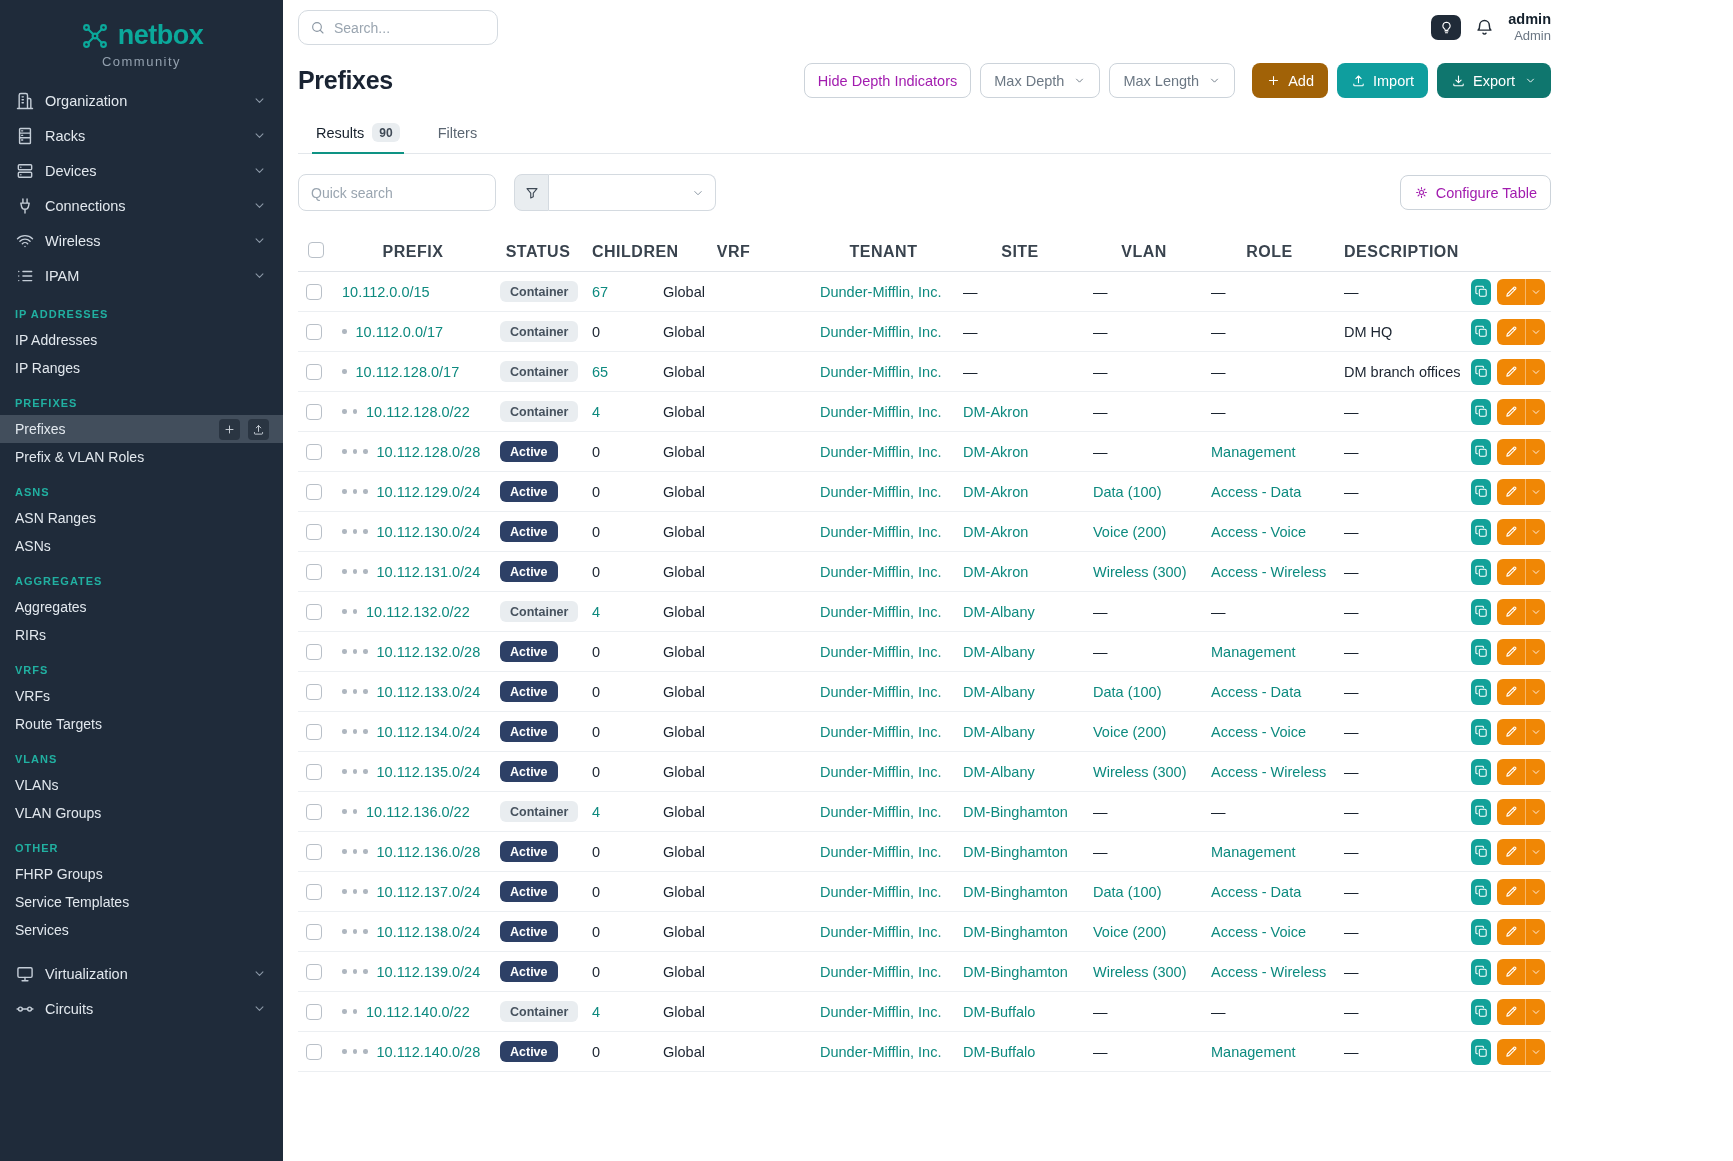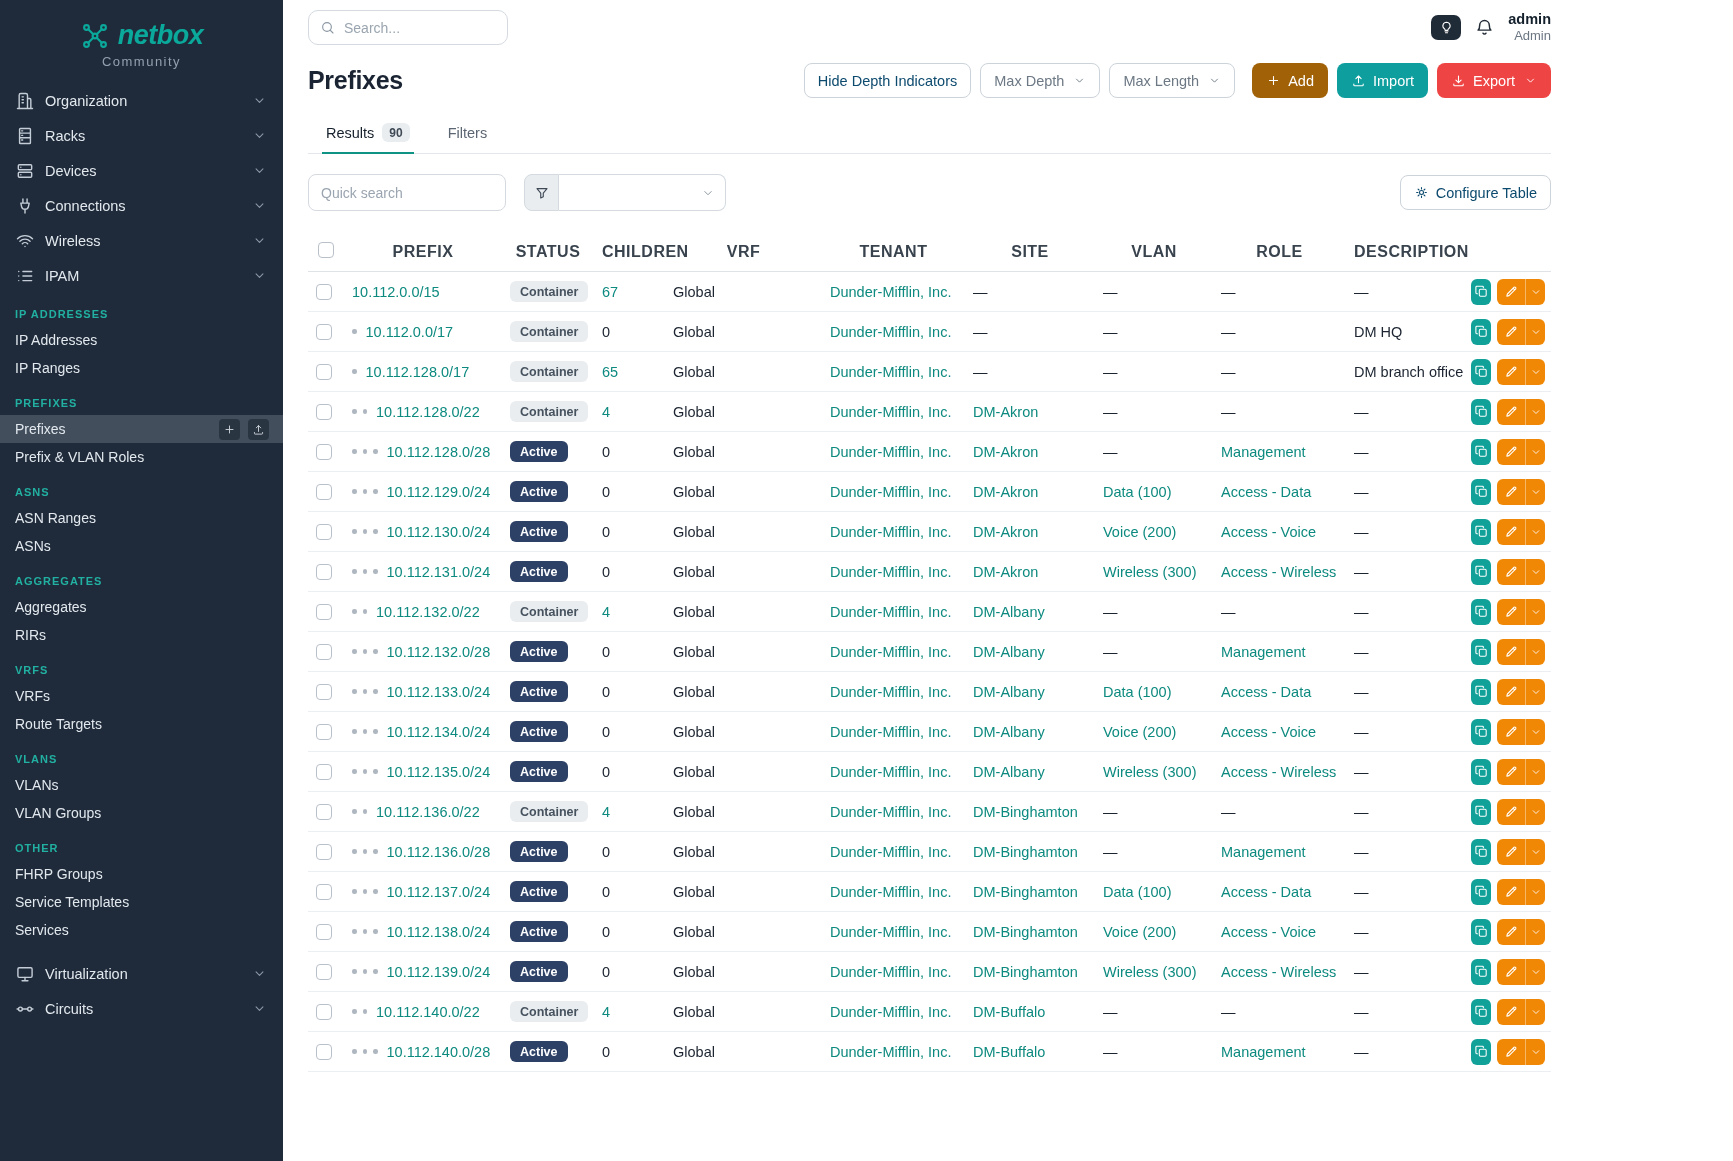--- a/index.html
+++ b/index.html
@@ -8,38 +8,38 @@
   .icon { display:inline-flex; }
   .icon svg { display:block; }
   a { text-decoration:none; }
 
   
   .sidebar { width:283px; min-width:283px; height:100%; background:#1f2b3a; padding-top:12px; overflow:hidden; }
   .logo { text-align:center; padding:8px 0 14px; cursor:pointer; }
   .brand-row { display:flex; justify-content:center; align-items:center; gap:8px; }
   .brand-glyph { color:#0ba99b; }
   .brand-glyph svg { width:30px; height:30px; }
-  .brand-name { font-size:27px; font-weight:700; color:#0ba99b; letter-spacing:-0.5px;font-style:italic; }
+  .brand-name { font-size:27px; font-weight:700; color:#0ba99b; letter-spacing:-0.5px; }
   .brand-sub { font-size:13px; color:#93a0ae; letter-spacing:1.5px; margin-top:3px; }
   .nav-item { display:flex; align-items:center; gap:10px; padding:7.5px 16px 7.5px 15px; font-size:14.5px; color:#e2e8ee; cursor:pointer; }
   .nav-item > .icon:first-child { color:#c4cdd7; }
   .nav-item > .icon:first-child svg { width:20px; height:20px; }
   .chev { margin-left:auto; color:#8b98a7; }
   .chev svg { width:15px; height:15px; }
   .side-title { padding:15px 16px 6px 15px; font-size:11px; font-weight:700; letter-spacing:1px; color:#21b0a1; }
   .side-item { display:flex; align-items:center; padding:0 14px 0 15px; height:28px; font-size:14px; color:#e2e8ee; cursor:pointer; }
   .side-item.active { background:#424e5c; }
   .side-acts { margin-left:auto; display:flex; gap:8px; }
   .mini-btn { width:21px; height:21px; border-radius:4px; background:#2a3542; color:#cfd6dd; display:flex; align-items:center; justify-content:center; cursor:pointer; }
   .mini-btn svg { width:13px; height:13px; }
   .nav-gap { height:12px; }
 
   
   .main { flex:1; background:#fff; height:100%; overflow:hidden; }
-  .container { width:1268px; padding-left:25px; }
+  .container { width:1268px; padding-left:15px; }
   .topbar { height:55px; display:flex; align-items:center; }
   .search-box { width:200px; height:35px; border:1px solid #d4dae0; border-radius:10px; display:flex; align-items:center; padding:0 11px; gap:8px; background:#fff; }
   .search-box .icon { color:#8b97a3; }
   .search-box svg { width:16px; height:16px; }
   .search-input { border:none; outline:none; flex:1; font-size:14px; font-family:"Liberation Sans", sans-serif; color:#333; min-width:0; }
   .search-input::placeholder { color:#9aa5b0; }
   .top-right { margin-left:auto; display:flex; align-items:center; gap:13px; }
   .bulb-btn { background:#202b38; color:#fff; width:30px; height:25px; border-radius:7px; display:flex; align-items:center; justify-content:center; cursor:pointer; }
   .bulb-btn svg { width:15px; height:15px; }
   .bell { color:#222b36; cursor:pointer; }
@@ -48,25 +48,25 @@
   .user-name { font-weight:700; font-size:14.5px; color:#14202c; }
   .user-role { font-size:13px; color:#6b7683; }
 
   .page-head { display:flex; align-items:center; margin-top:8px; }
   .page-title { font-size:25px; font-weight:700; color:#1a2433; letter-spacing:-0.3px; }
   .head-actions { margin-left:auto; display:flex; align-items:center; gap:9px; }
   .btn { height:35px; border-radius:8px; font-size:14.5px; display:inline-flex; align-items:center; gap:7px; padding:0 13px; border:1px solid transparent; cursor:pointer; background:#fff; font-family:"Liberation Sans", sans-serif; white-space:nowrap; }
   .btn .icon svg { width:15px; height:15px; }
   .btn .caret { margin-left:2px; }
   .btn .caret svg { width:13px; height:13px; }
-  .btn-outline { border-color:#ccd3da; color:#0c4a6e; }
+  .btn-outline { border-color:#ccd3da; color:#a21caf; }
   .btn-outline.gray { color:#6c7884; }
   .btn-green { background:#a16207; color:#fff; margin-left:8px;align-items:center; }
   .btn-teal { background:#0f9e9e; color:#fff; }
-  .btn-purple { background:#ef4444; color:#fff; }
+  .btn-purple { background:#0f766e; color:#fff; }
 
   .tabs { display:flex; gap:30px; margin-top:16px; border-bottom:1px solid #e3e7eb; padding-left:14px; }
   .tab { padding:9px 4px 10px; font-size:14.5px; color:#5b6672; display:flex; align-items:center; gap:8px; cursor:pointer; }
   .tab.active { color:#16202c; border-bottom:2px solid #0e9384; margin-bottom:-1px; }
   .tab-badge { background:#e9edf0; color:#3f4a56; font-size:12px; font-weight:700; padding:2.5px 7px; border-radius:6px; }
 
   .controls { display:flex; align-items:center; margin-top:20px; }
   .quick-search { width:198px; height:37px; border:1px solid #d4dae0; border-radius:8px; padding:0 12px; font-size:14px; font-family:"Liberation Sans", sans-serif; color:#333; outline:none; }
   .quick-search::placeholder { color:#9aa5b0; }
   .filter-group { display:flex; margin-left:18px; height:37px; }

